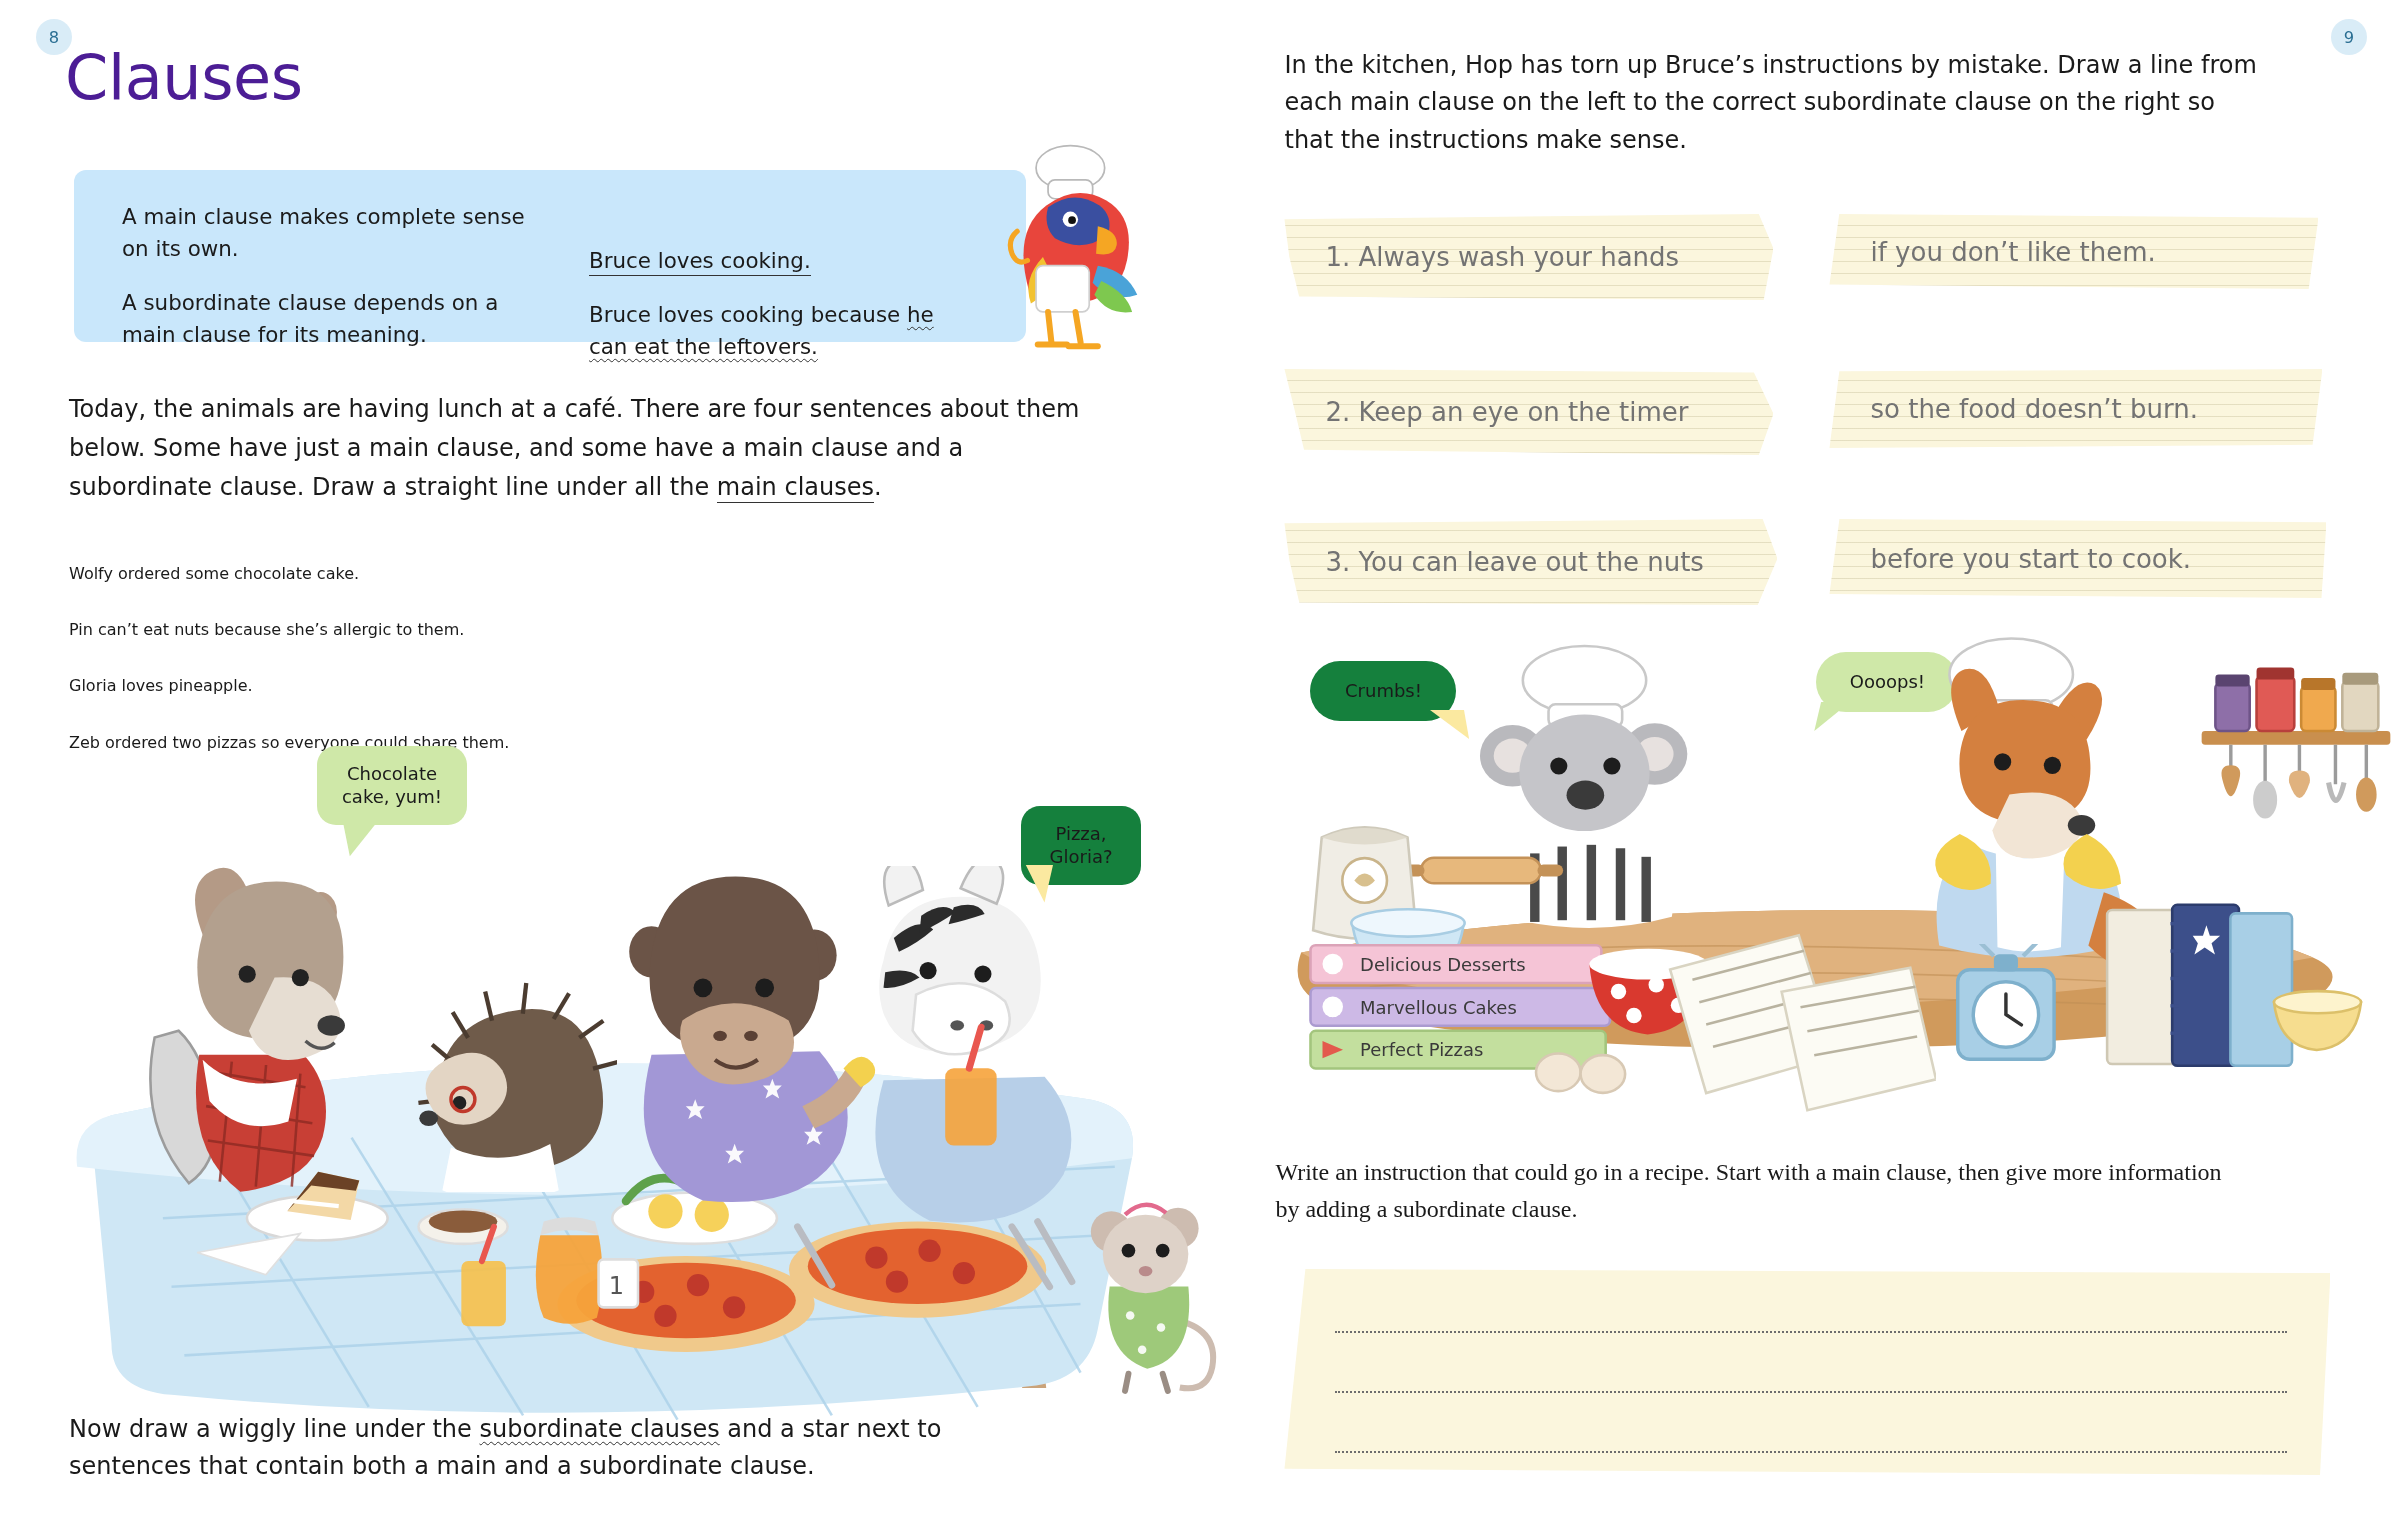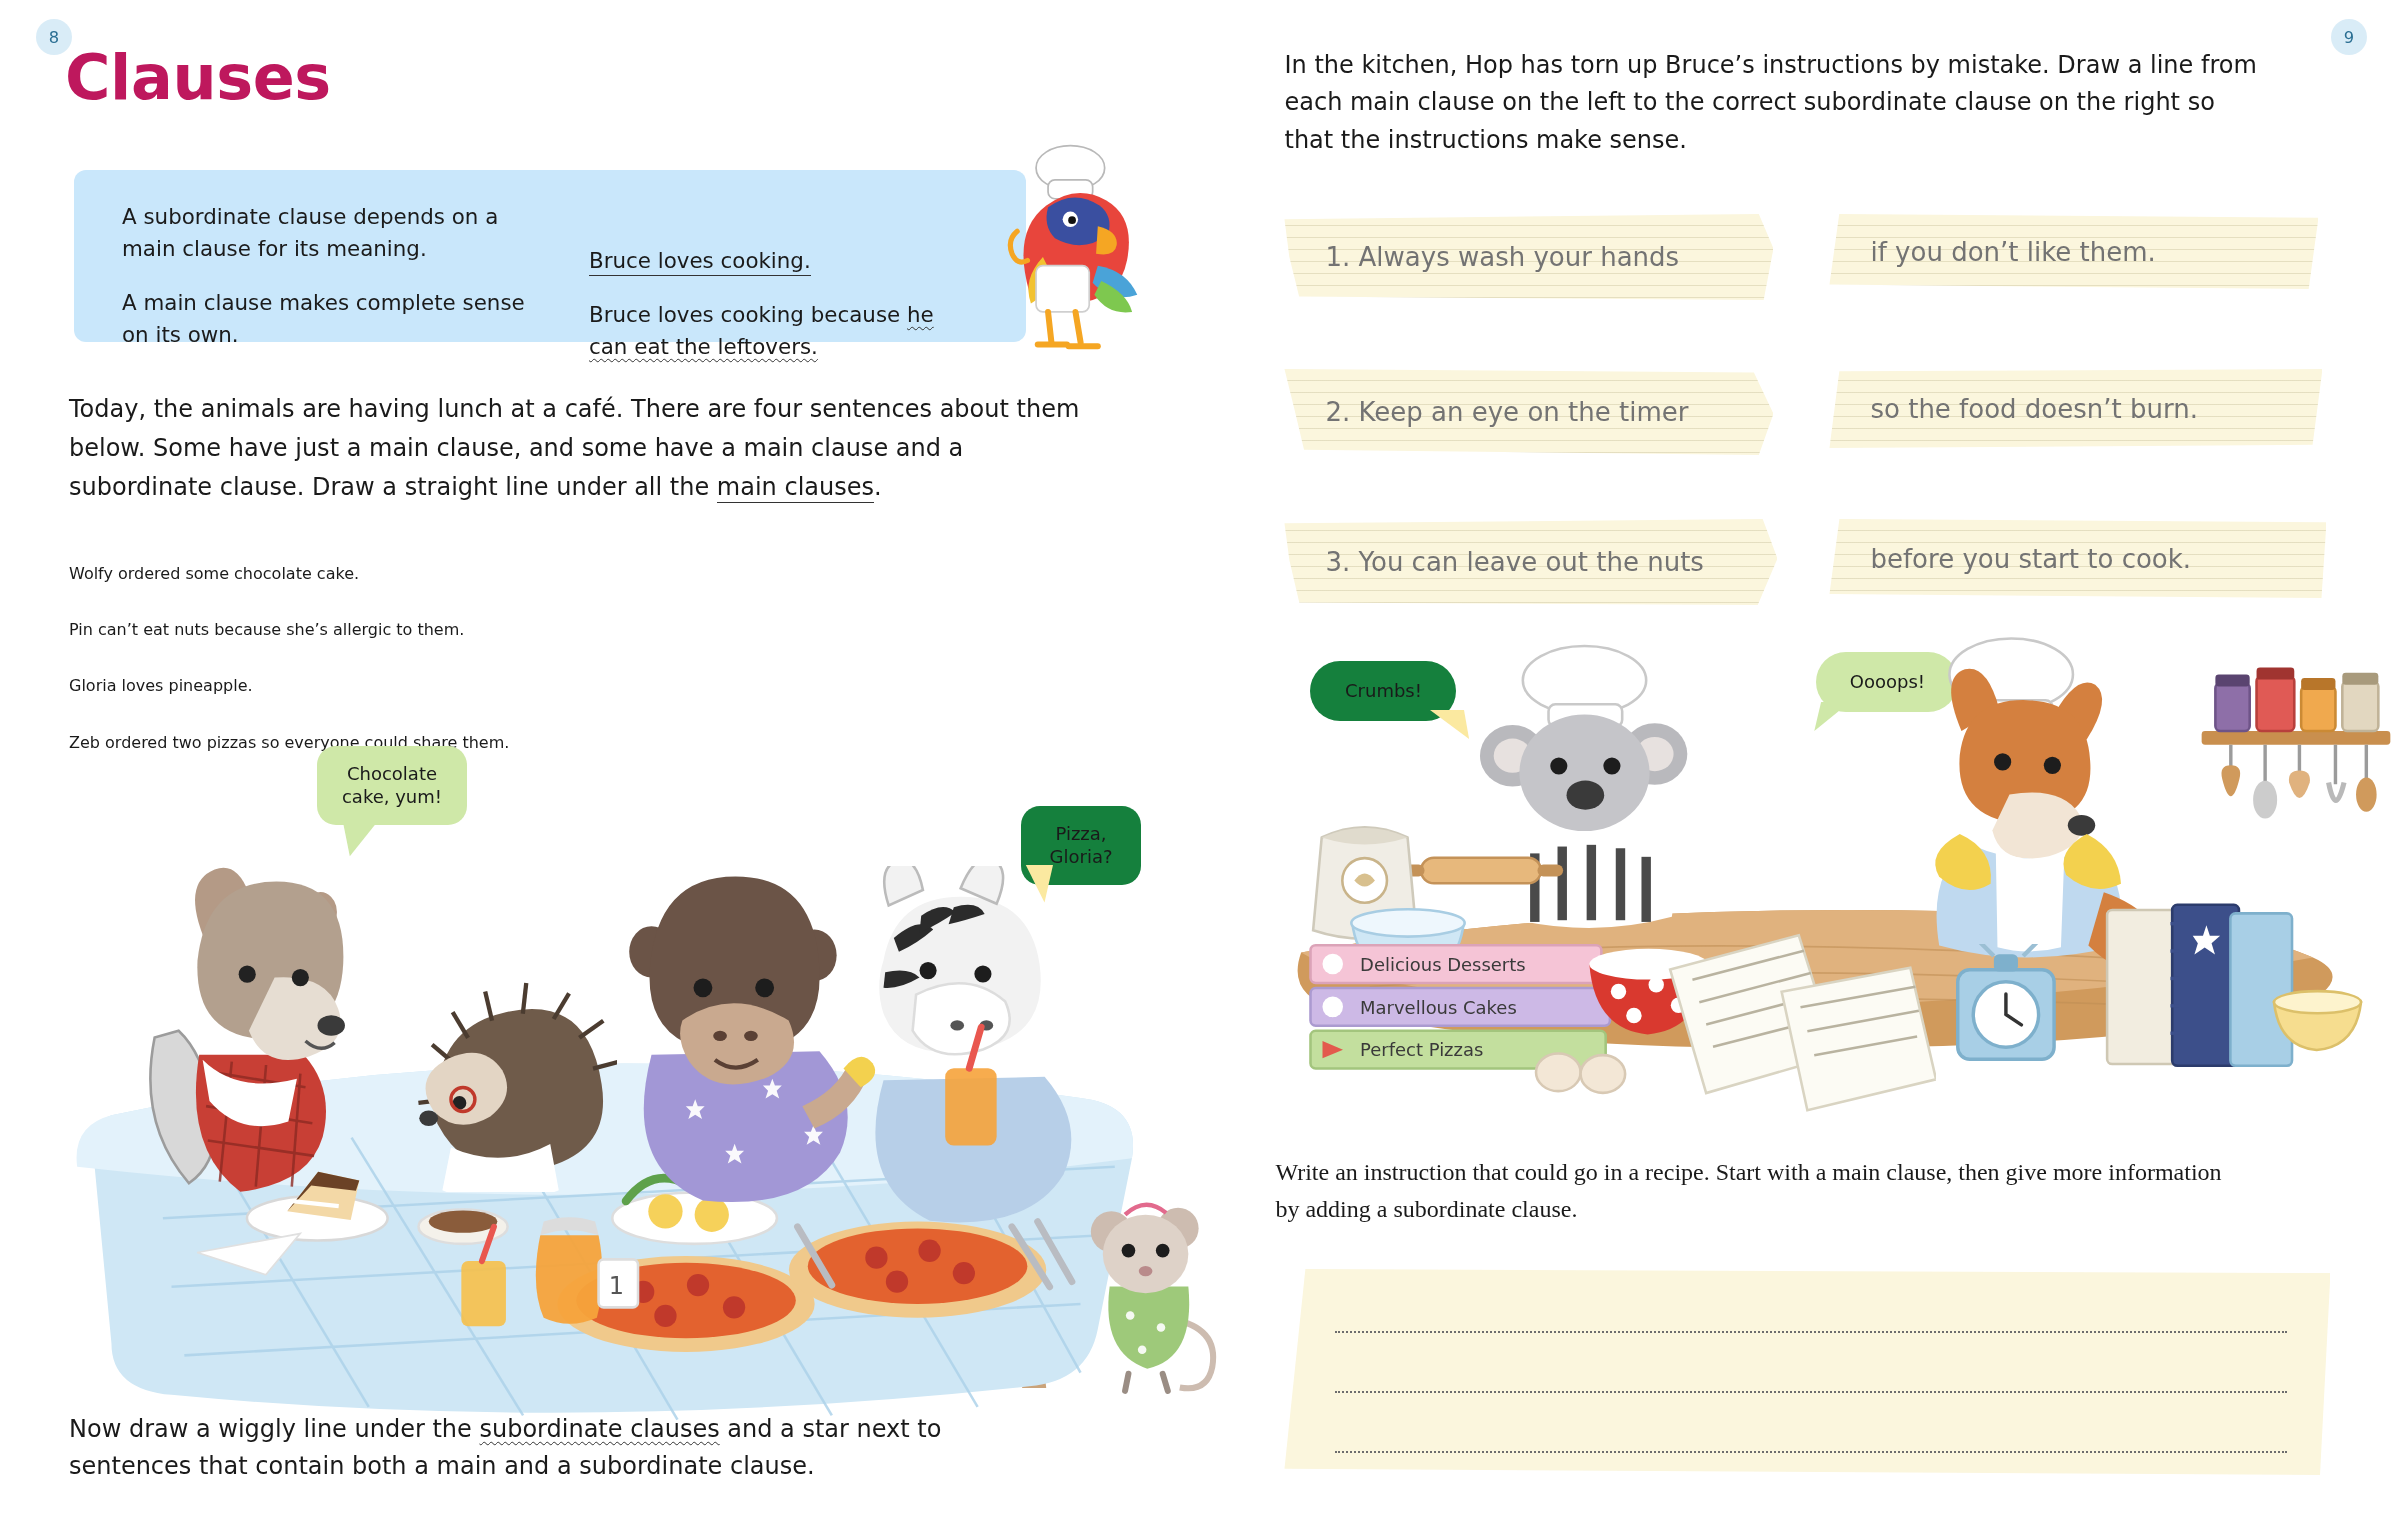--- a/index.html
+++ b/index.html
@@ -42,24 +42,24 @@
   .page-num.left  { left: 36px; }
   .page-num.right { right: 34px; }
 
   
   h1.title {
     position: absolute;
     left: 65px;
     top: 41px;
     margin: 0;
     font-size: 62px;
-    font-weight: 700;
+    font-weight: 400;
     letter-spacing: -0.4px;
     font-family: "DejaVu Sans", sans-serif;
-    color: #be185d;
+    color: #4c1d95;
   }
 
   .blue-box {
     position: absolute;
     left: 74px;
     top: 170px;
     width: 952px;
     height: 172px;
     background: #c9e7fb;
     border-radius: 12px;
@@ -224,22 +224,22 @@
 <div class="spread">
 
   <div class="page page-left">
 
     <div class="page-num left">8</div>
 
     <h1 class="title">Clauses</h1>
 
     <div class="blue-box">
       <div class="col-a">
+        <p>A main clause makes complete sense on its own.</p>
         <p>A subordinate clause depends on a main clause for its meaning.</p>
-        <p>A main clause makes complete sense on its own.</p>
       </div>
       <div class="col-b">
         <p>
           <span class="u-straight">Bruce loves cooking.</span>
         </p>
         <p>
           <span>Bruce loves cooking because </span><span class="u-wavy">he can eat the leftovers.</span>
         </p>
       </div>
     </div>

